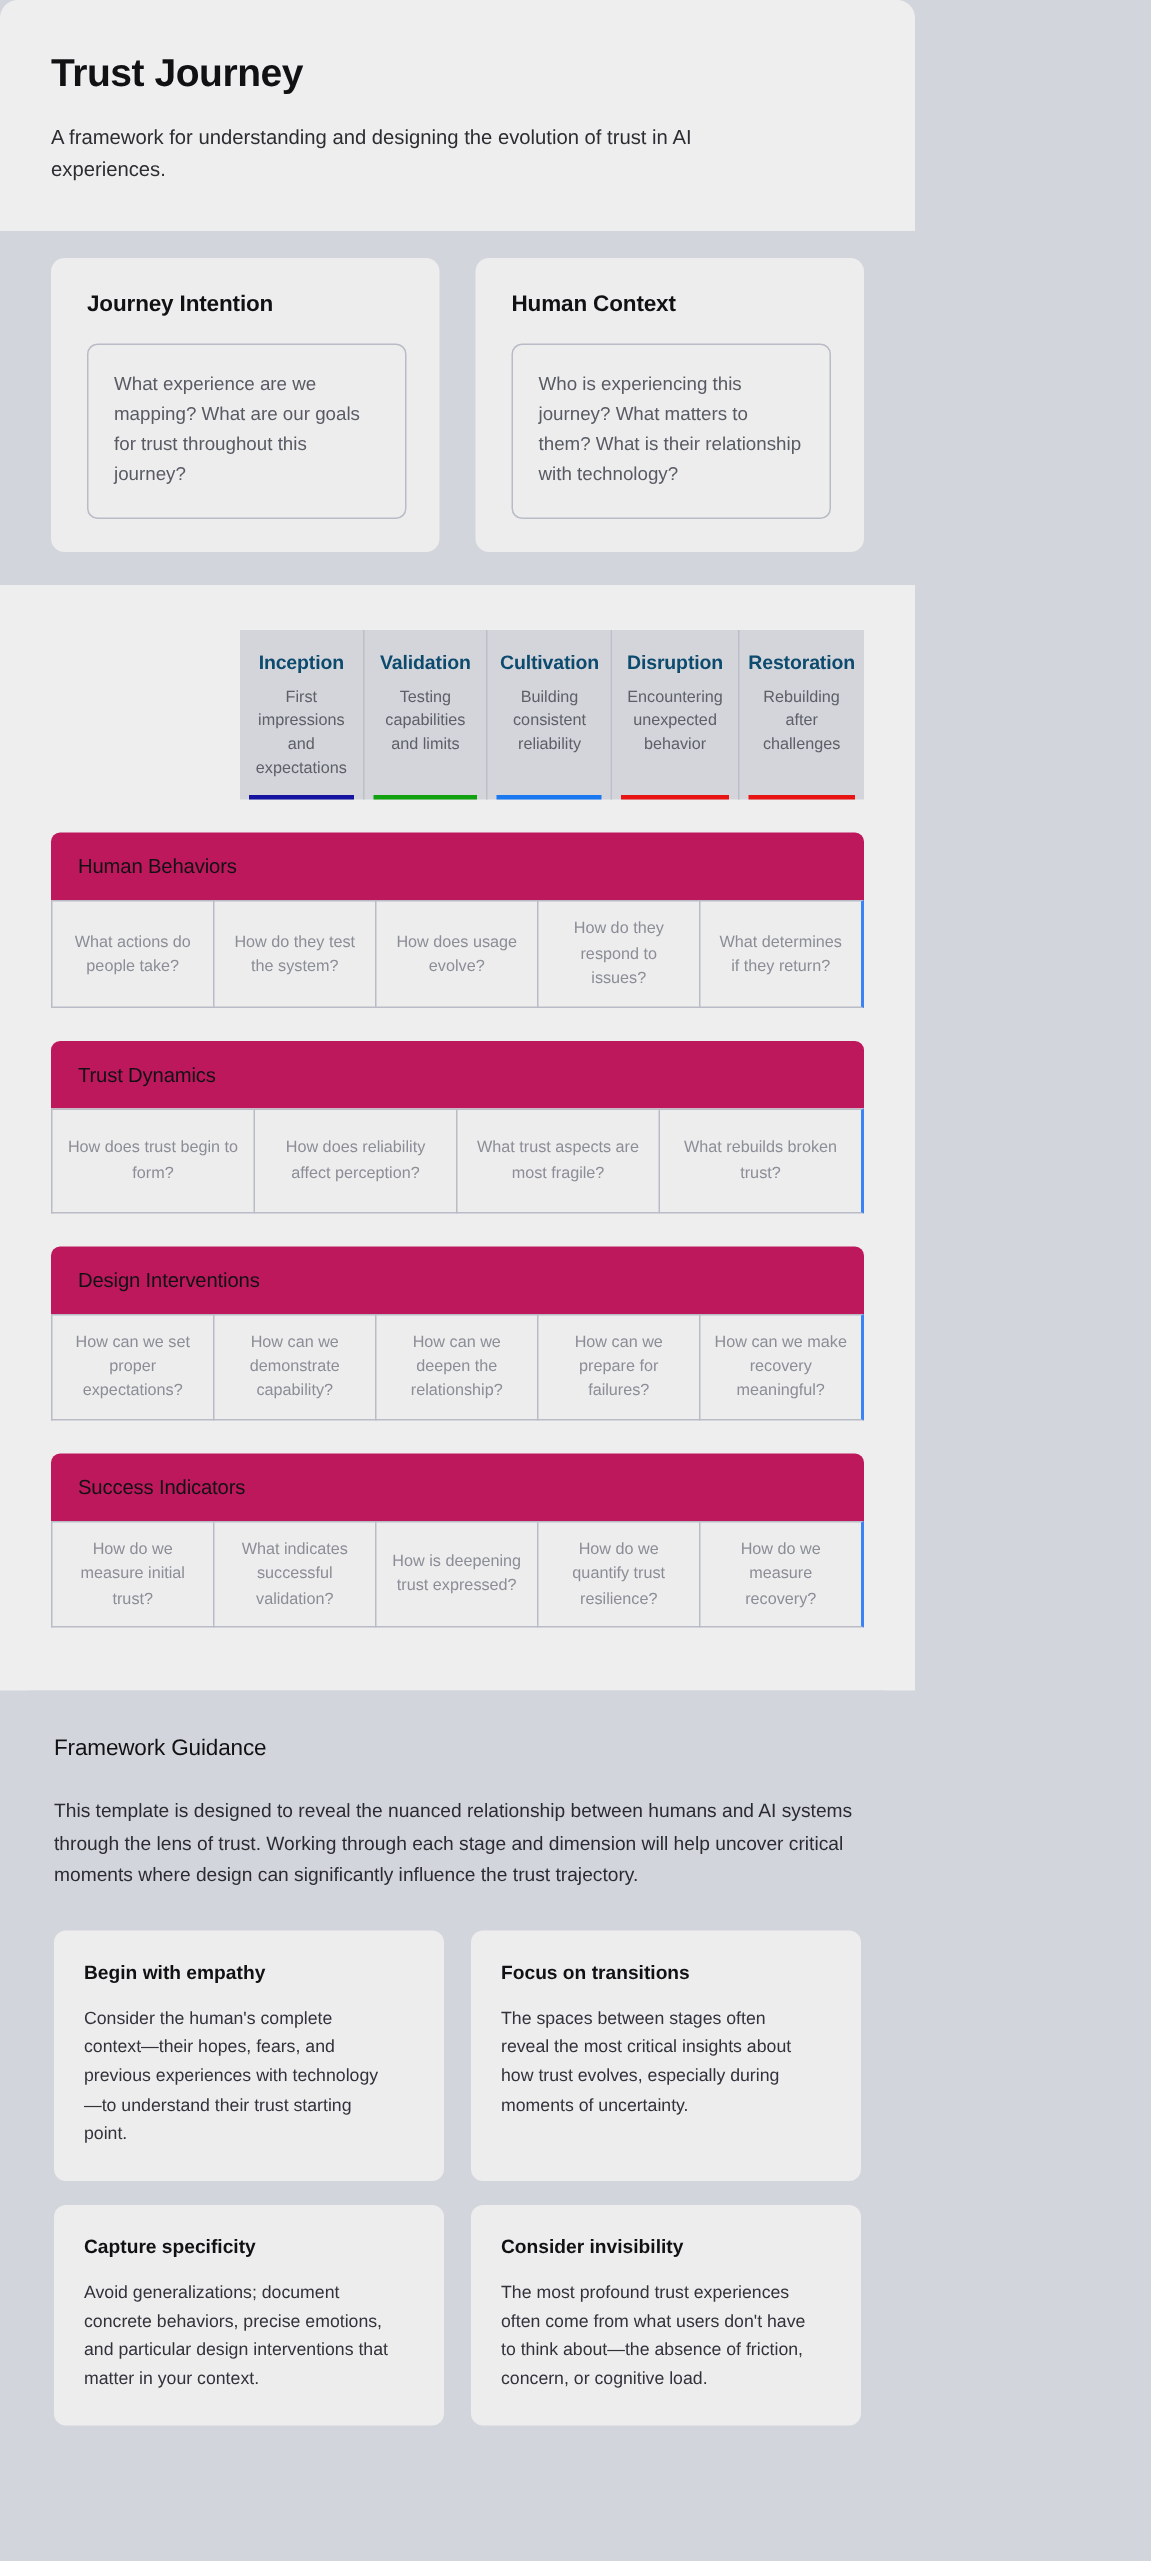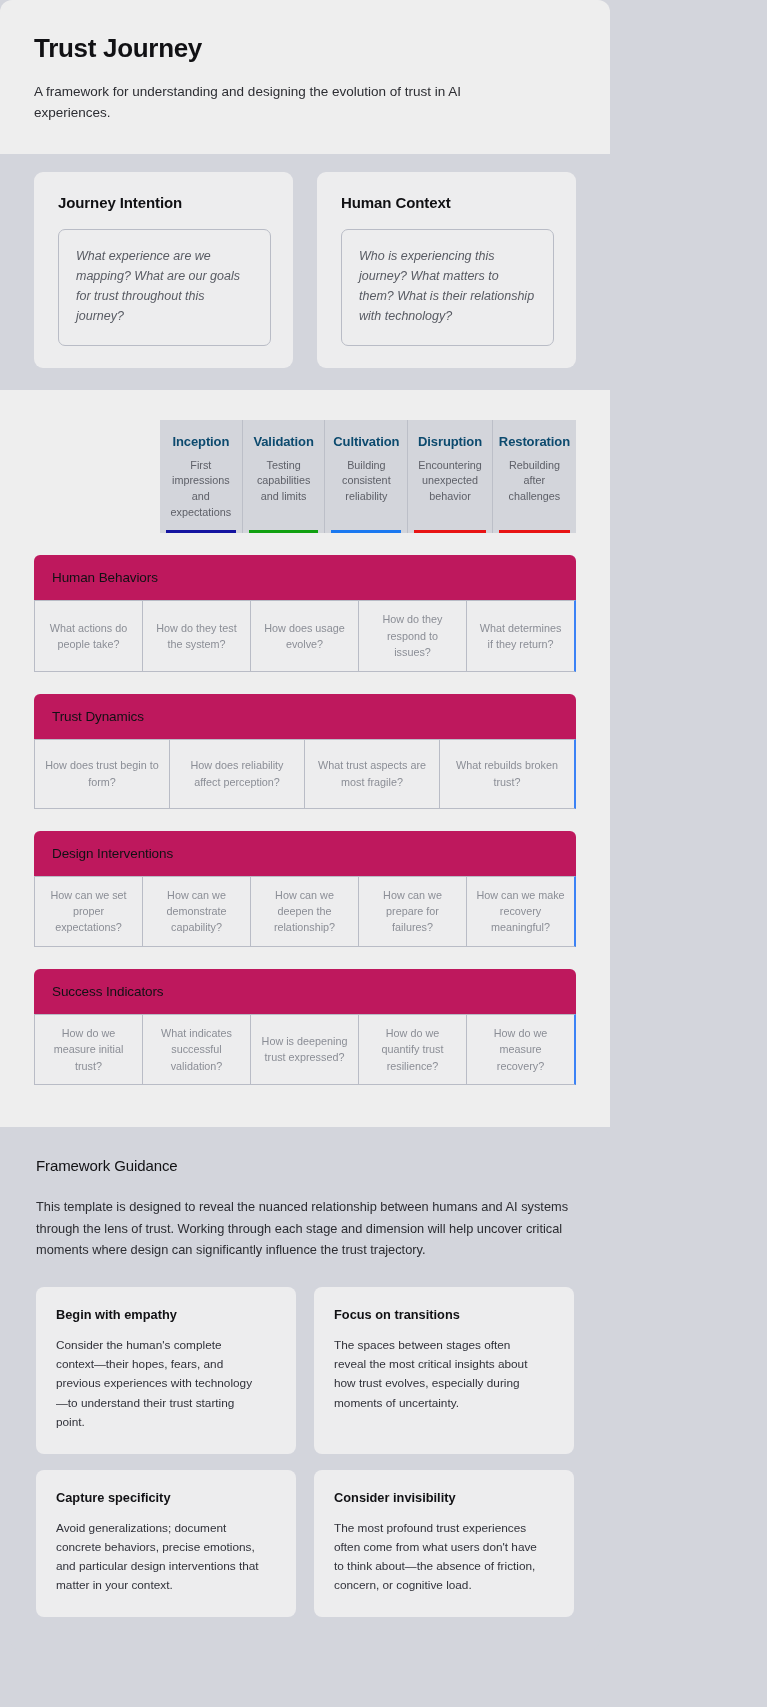--- a/index.html
+++ b/index.html
@@ -59,21 +59,20 @@
     letter-spacing: -0.1px;
   }
   .intent-box {
     margin-top: 18px;
     border: 1px solid #b9bcc6;
     border-radius: 7px;
     padding: 16px 17px 18px 17px;
     min-height: 88px;
   }
   .intent-box .ph {
-    font-style: italic;
     font-size: 12.5px;
     line-height: 1.62;
     color: #585b63;
   }
 
   
   .matrix-region {
     background: #eeeeee;
     padding: 30px 0 42px 0;
   }

